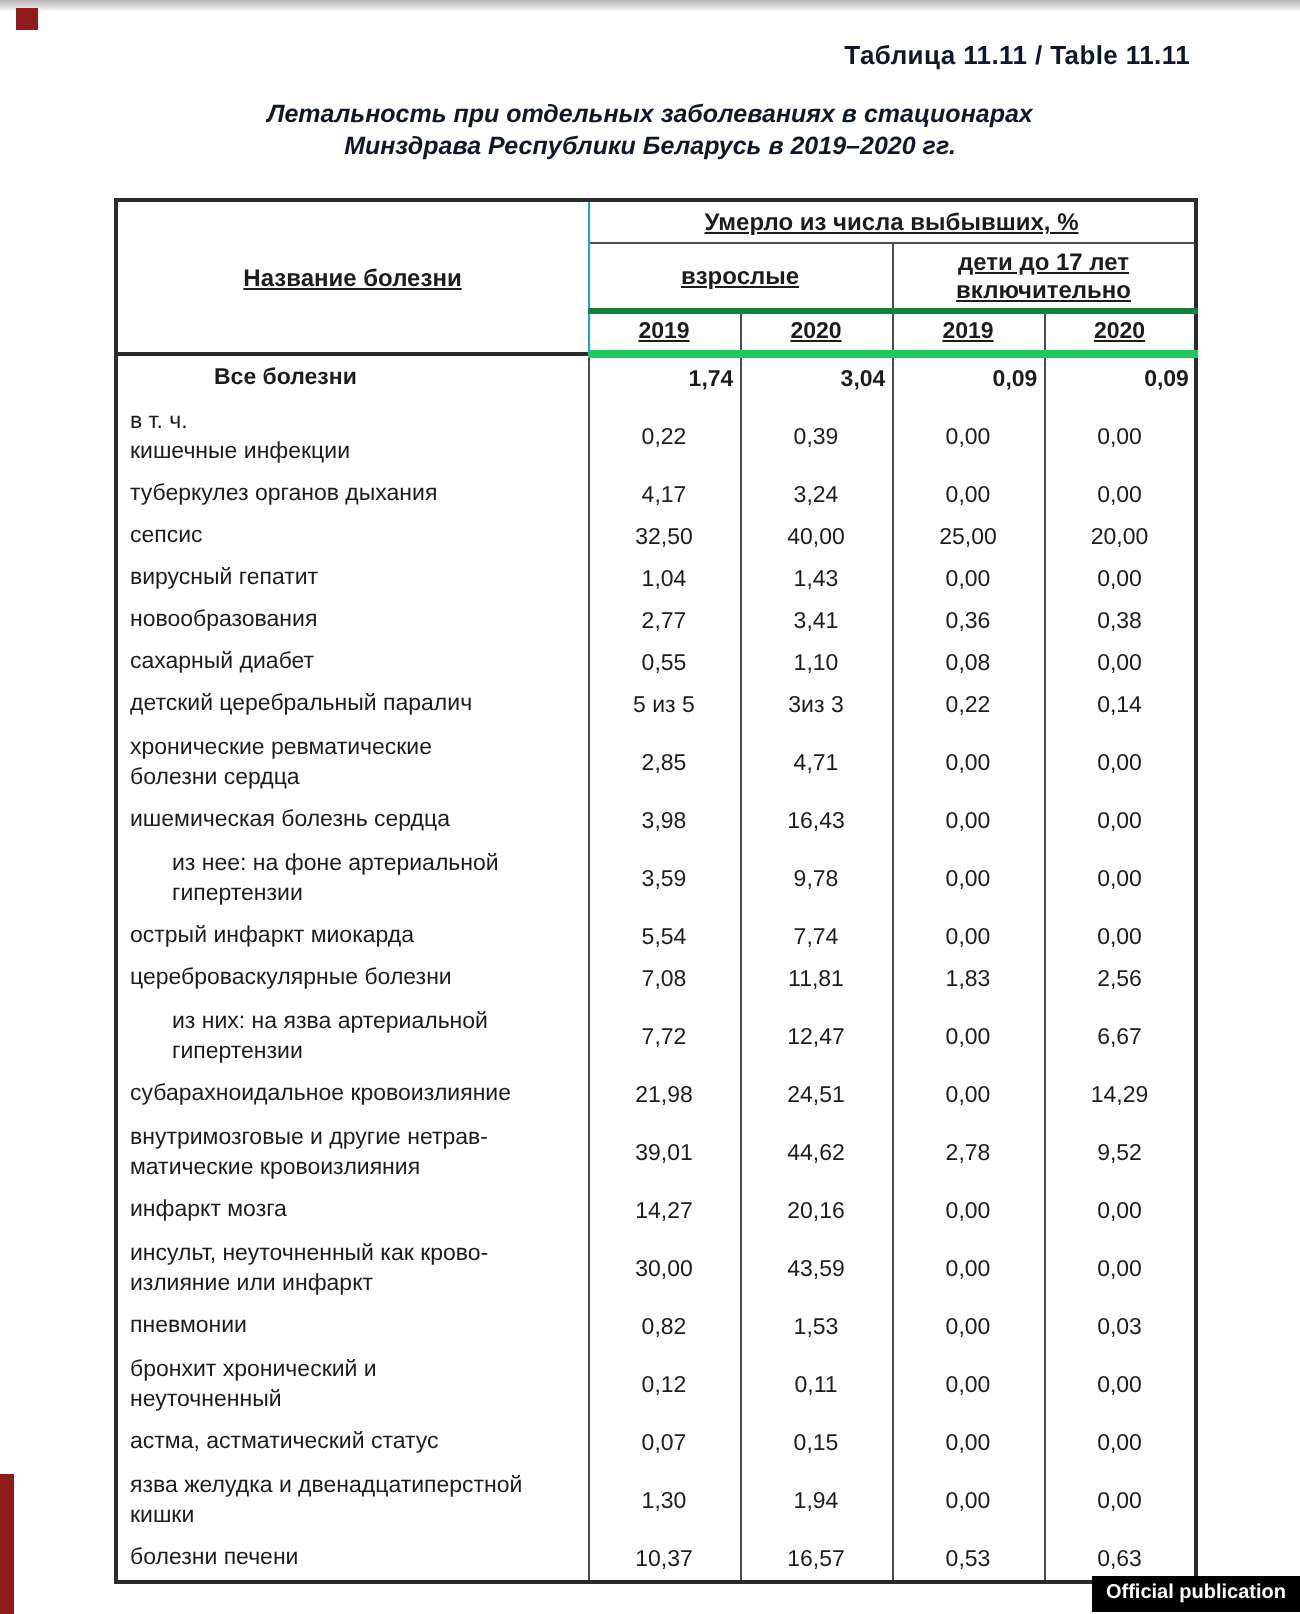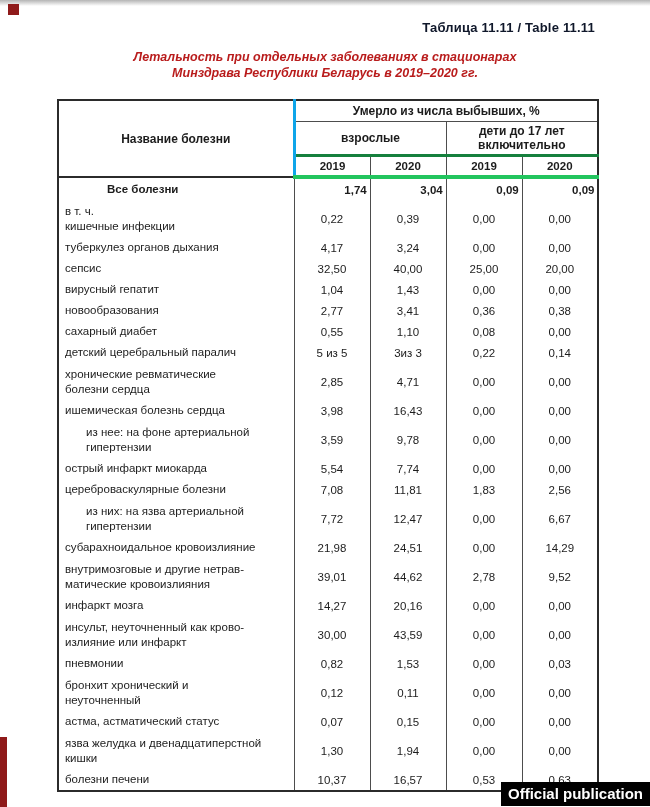--- a/index.html
+++ b/index.html
@@ -22,51 +22,51 @@
     background:#8f1a1a;
   }
   .table-number{
     position:absolute;top:20px;right:55px;
     font-size:13px;font-weight:bold;color:#0f172a;
     letter-spacing:.2px;
   }
   .doc-title{
     position:absolute;top:49px;left:0;width:650px;
     text-align:center;font-size:12.5px;line-height:16px;
-    font-weight:bold;font-style:italic;color:#b91c1c;
+    font-weight:bold;font-style:italic;color:#0f172a;
   }
   table.stat{
     position:absolute;left:57px;top:99px;width:540px;
     border-collapse:collapse;table-layout:fixed;
     border:2px solid #2b2b2b;
     font-size:11.5px;color:#1c1c1c;
   }
   col.c-name{width:236px;}
   col.c-val{width:76px;}
-  th{font-weight:bold;padding:0 2px;}
+  th{font-weight:bold;padding:0 2px;text-decoration:underline;}
   .h-span{height:20px;border-bottom:1px solid #4d4d4d;border-left:1px solid #4d4d4d;font-size:12px;}
   .h-group{height:32px;border-bottom:3px solid #15803d;border-left:1px solid #4d4d4d;font-size:12px;line-height:14px;white-space:pre-line;}
   .h-year{height:18px;border-bottom:4px solid #22c55e;border-left:1px solid #4d4d4d;font-size:11.5px;}
-  .h-disease{border-right:3px solid #0ea5e9;border-bottom:2px solid #2b2b2b;font-size:12px;text-align:center;}
+  .h-disease{border-right:1px solid #0ea5e9;border-bottom:2px solid #2b2b2b;font-size:12px;text-align:center;}
   td.name{
     padding:1px 4px 1px 6px;line-height:15px;white-space:pre-line;
     vertical-align:middle;
   }
   td.name.indent{padding-left:27px;}
   td.num{
     text-align:center;vertical-align:middle;
     border-left:1px solid #4d4d4d;
   }
   tr.single td{height:19px;}
   tr.double td{height:35px;}
   tr.bold td{font-weight:bold;padding-left:48px;}
   .badge{
     position:absolute;right:0;bottom:1px;
     background:#000000;color:#ffffff;
-    font-weight:bold;font-size:15px;
+    font-weight:bold;font-size:10px;
     padding:3px 7px 4px 7px;
   }
 </style>
 </head>
 <body>
 
 <div class="top-fade"></div>
 <div class="red-square"></div>
 <div class="red-bar"></div>
 

